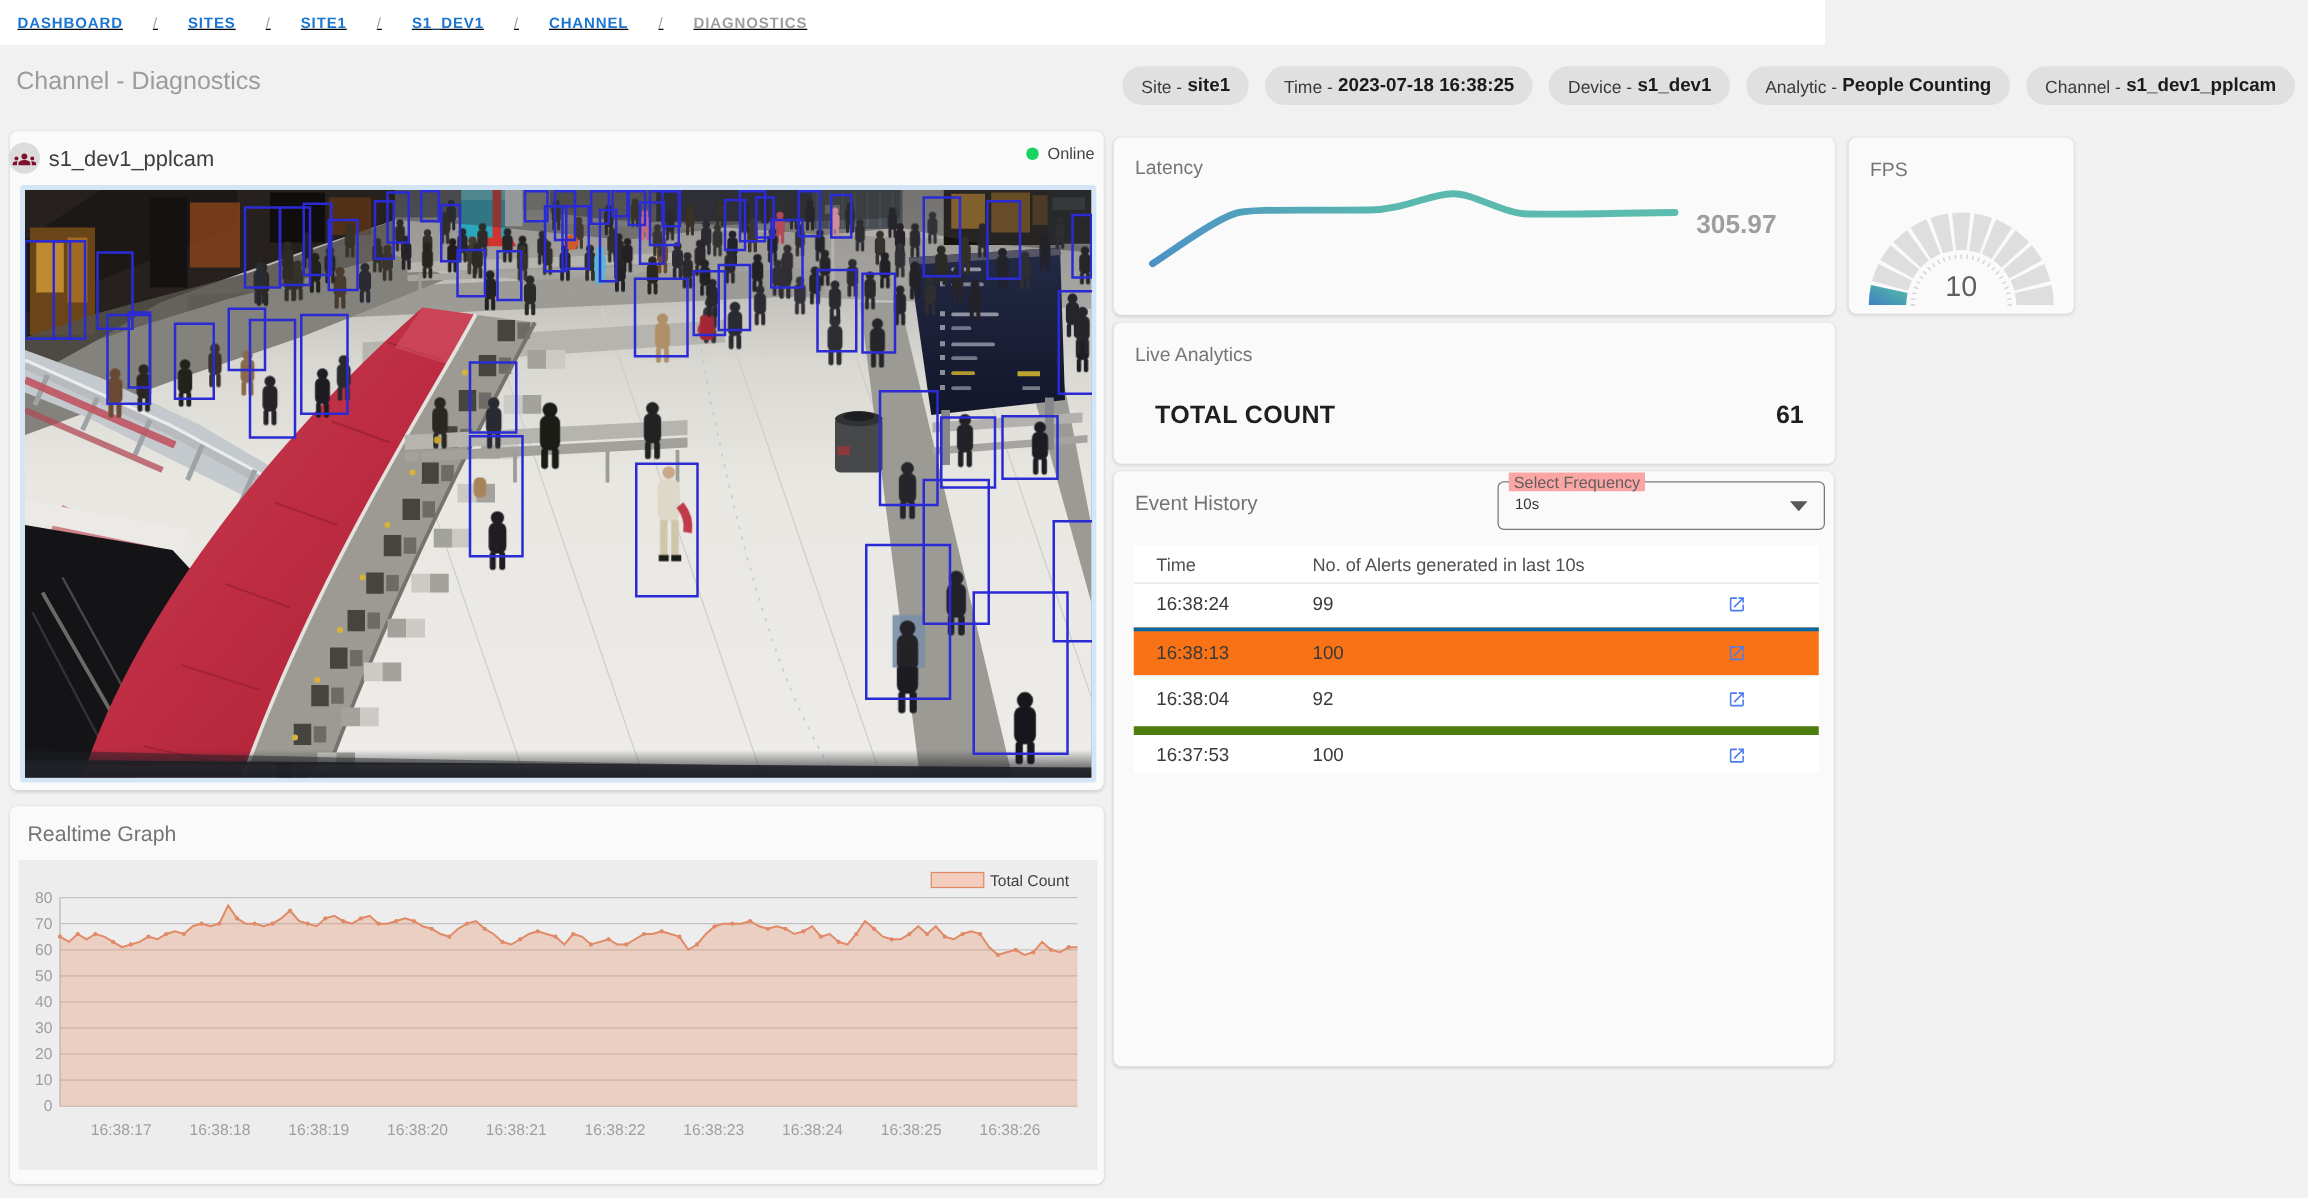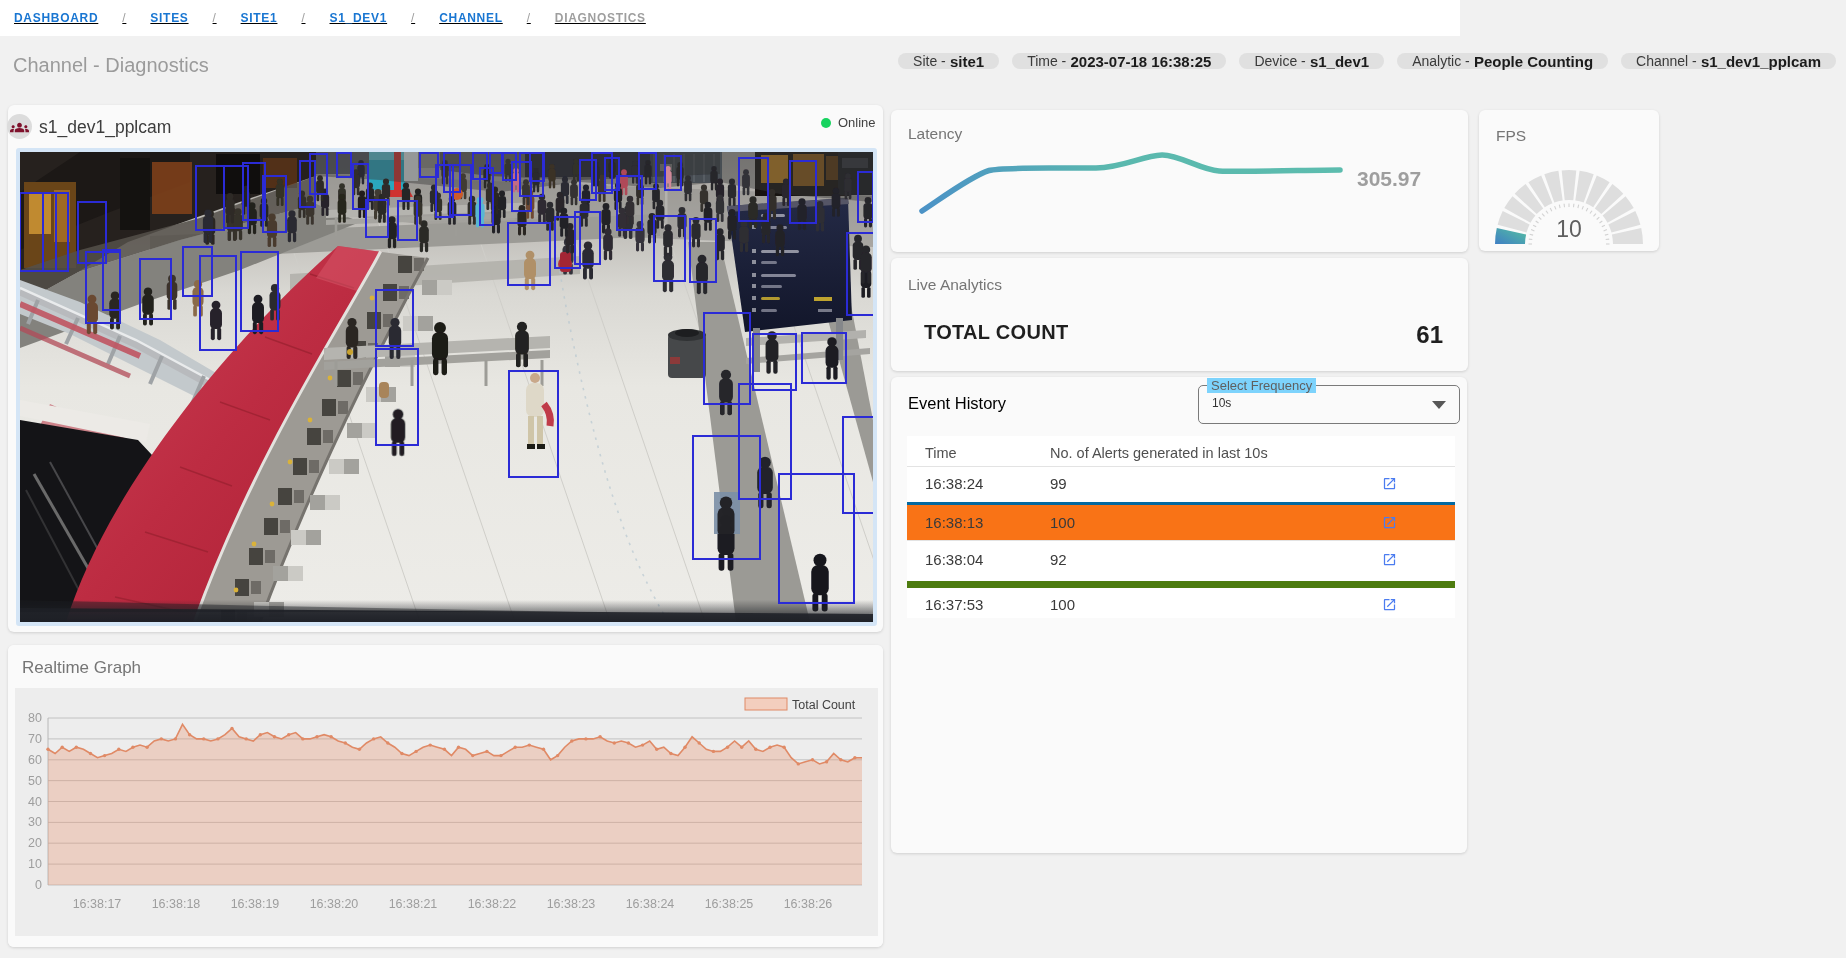--- a/index.html
+++ b/index.html
@@ -2,21 +2,21 @@
 <html><head><meta charset="utf-8"><title>Channel - Diagnostics</title><style>
 * { margin:0; padding:0; box-sizing:border-box; }
 html,body { width:1846px; height:958px; background:#f1f1f1; font-family:"Liberation Sans",sans-serif; overflow:hidden; position:relative; }
 .abs { position:absolute; }
 .card { position:absolute; background:#fafafa; border-radius:6px; box-shadow:0 1px 3px rgba(0,0,0,0.14); }
 .crumbbar { position:absolute; left:0; top:0; width:1460px; height:36px; background:#fff; display:flex; align-items:center; padding-left:14px; font-size:12px; font-weight:bold; letter-spacing:0.7px;text-decoration:underline; }
 .crumbbar a { color:#1976d2; text-decoration:none; }
 .crumbbar .sep { color:#9e9e9e; margin:0 24px; font-weight:normal; }
 .crumbbar .last { color:#9e9e9e; }
 .chips { position:absolute; right:10px; top:53px; display:flex; }
-.chip { height:16px; background:#e0e0e0; border-radius:16px; margin-left:13px; padding:0 15px; display:flex; align-items:center; white-space:nowrap; }
+.chip { height:31px; background:#e0e0e0; border-radius:16px; margin-left:13px; padding:0 15px; display:flex; align-items:center; white-space:nowrap; }
 .cl { font-size:14px; color:#3a3a3a; }
 .cv { font-size:15px; font-weight:bold; color:#1b1b1b; }
 </style></head>
 <body>
 <div class="crumbbar">
 <a>DASHBOARD</a>
     <span class="sep">/</span>
     <a>SITES</a>
     <span class="sep">/</span>
     <a>SITE1</a>
@@ -631,26 +631,26 @@
     <line x1="124.6" y1="120.9" x2="127.9" y2="119.6" stroke="#d2d2d2" stroke-width="1.1"></line>
     <line x1="125.9" y1="125.1" x2="129.3" y2="124.3" stroke="#d2d2d2" stroke-width="1.1"></line>
     <line x1="126.7" y1="129.5" x2="130.2" y2="129.1" stroke="#d2d2d2" stroke-width="1.1"></line>
     <line x1="127.0" y1="134.0" x2="130.5" y2="134.0" stroke="#d2d2d2" stroke-width="1.1"></line>
 <text x="90" y="127" text-anchor="middle" font-size="23" fill="#5f5f5f">10</text>
 </svg>
 
 <div class="card" style="left:891px;top:258px;width:577px;height:113px"></div>
 <div class="abs" style="left:908px;top:276px;font-size:15.5px;color:#757575">Live Analytics</div>
 <div class="abs" style="left:924px;top:321px;font-size:20px;font-weight:bold;color:#1f1f1f;letter-spacing:0.3px">TOTAL COUNT</div>
-<div class="abs" style="left:1410px;top:321px;width:33px;text-align:right;font-size:24px;font-weight:bold;color:#1f1f1f">61</div>
+<div class="abs" style="left:1410px;top:321px;width:33px;text-align:right;font-size:20px;font-weight:bold;color:#1f1f1f">61</div>
 
 <div class="card" style="left:891px;top:377px;width:576px;height:476px"></div>
-<div class="abs" style="left:908px;top:394px;font-size:16.5px;color:#000000">Event History</div>
+<div class="abs" style="left:908px;top:394px;font-size:16.5px;color:#737373">Event History</div>
 <div class="abs" style="left:1198px;top:385px;width:262px;height:39px;border:1px solid #7a7a7a;border-radius:5px"></div>
-<div class="abs" style="left:1207px;top:378px;font-size:13px;color:#5f5f5f;background:#7dd3fc;padding:0 4px">Select Frequency</div>
+<div class="abs" style="left:1207px;top:378px;font-size:13px;color:#5f5f5f;background:#fca5a5;padding:0 4px">Select Frequency</div>
 <div class="abs" style="left:1212px;top:396px;font-size:12px;color:#333">10s</div>
 <div class="abs" style="left:1432px;top:401px;width:0;height:0;border-left:7px solid transparent;border-right:7px solid transparent;border-top:8px solid #575757"></div>
 <div class="abs" style="left:907px;top:436px;width:548px;height:182px;background:#fff">
 <span class="abs" style="left:18px;top:9px;font-size:14.5px;font-weight:normal;color:#4f4f4f">Time</span>
 <span class="abs" style="left:143px;top:9px;font-size:14.5px;font-weight:normal;color:#4f4f4f">No. of Alerts generated in last 10s</span>
 </div>
 <div class="abs" style="left:907px;top:466px;width:548px;height:36px;border-top:1px solid #e3e3e3;background:#fff">
     <span class="abs" style="left:18px;top:8px;font-size:15px;color:#3a3a3a">16:38:24</span>
     <span class="abs" style="left:143px;top:8px;font-size:15px;color:#3a3a3a">99</span>
     <span class="abs" style="left:475px;top:9px"><svg width="15" height="15" viewBox="0 0 24 24" fill="#4b7cf0">

